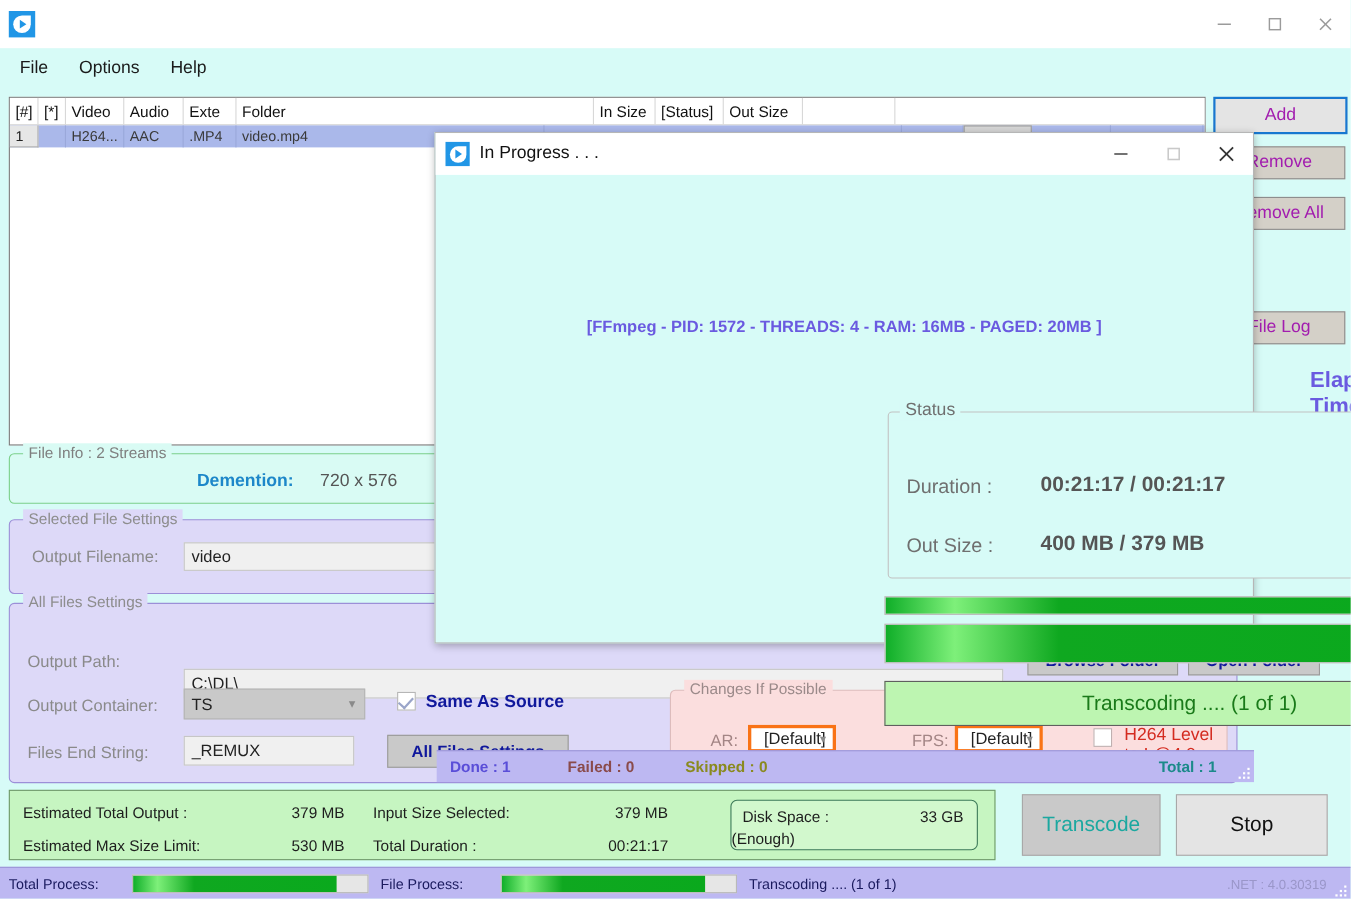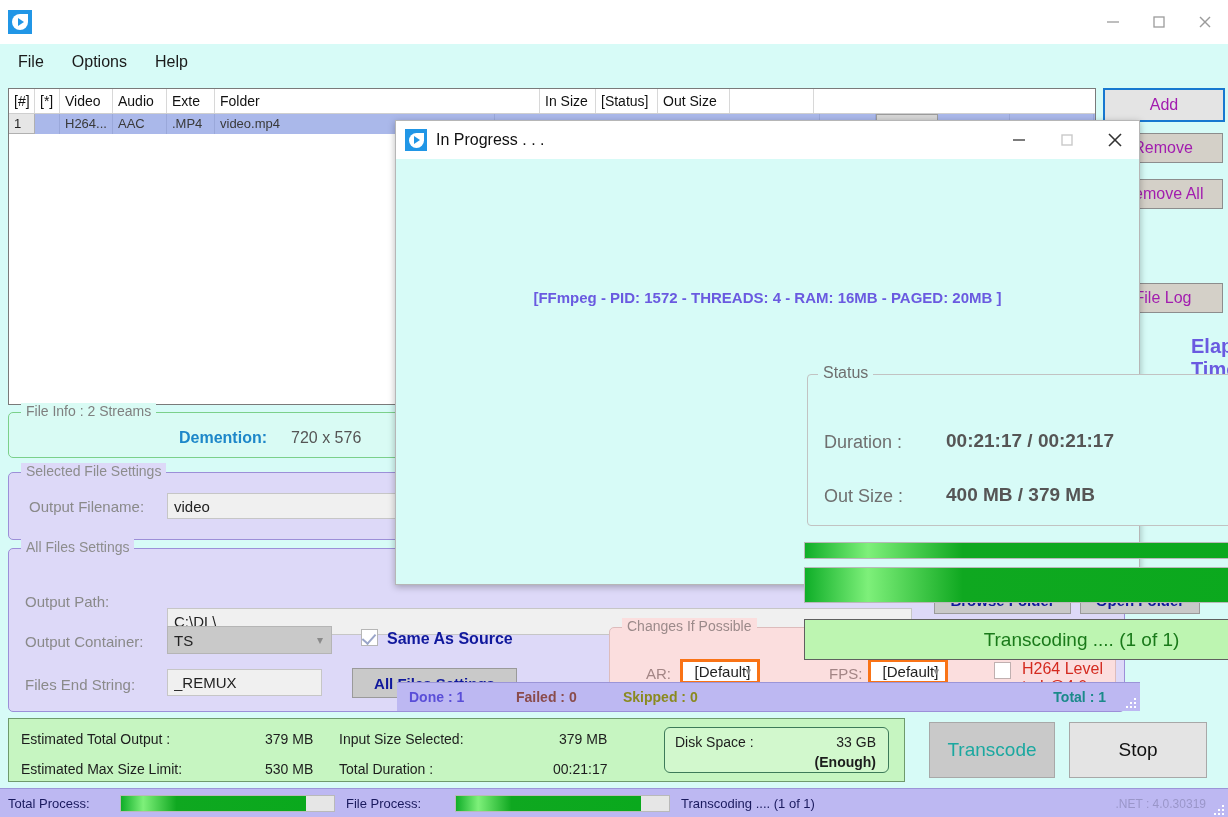--- a/index.html
+++ b/index.html
@@ -99,21 +99,21 @@
 
   
   .estimate{position:absolute;left:8px;top:718px;width:897px;height:64px;
             background:#c6f5c1;border:1px solid #6f9a6c;box-sizing:border-box;}
   .est-t{position:absolute;font-size:14px;color:#1d1d1d;}
   .est-v{position:absolute;font-size:14px;color:#1d1d1d;margin-left:16px;}
   .disk{position:absolute;left:664px;top:727px;width:225px;height:46px;background:#d2f8cd;
         border:1px solid #3d7a59;border-radius:6px;box-sizing:border-box;}
   .disk-l{position:absolute;left:10px;top:6px;font-size:14px;color:#1d1d1d;}
   .disk-v{position:absolute;right:12px;top:6px;font-size:14px;color:#1d1d1d;}
-  .disk-e{position:absolute;left:0;right:12px;top:26px;text-align:right;font-size:14px;color:#1d1d1d;font-weight:bold;}
+  .disk-e{position:absolute;left:0;right:12px;top:26px;text-align:left;font-size:14px;color:#1d1d1d;}
 
   .bigbtn{position:absolute;display:flex;align-items:center;justify-content:center;box-sizing:border-box;}
   .btn-transcode{left:929px;top:722px;width:126px;height:56px;background:#c9c9c9;border:1px solid #a8a8a8;
                  font-size:19px;color:#1ba8a0;}
   .btn-stop{left:1069px;top:722px;width:138px;height:56px;background:#e4e4e4;border:1px solid #a8a8a8;
             font-size:19px;color:#111;}
 
   
   .statusbar{position:absolute;left:0;top:788px;width:1228px;height:29px;background:#bdb8f2;
              border-top:1px solid #9b95d8;}

